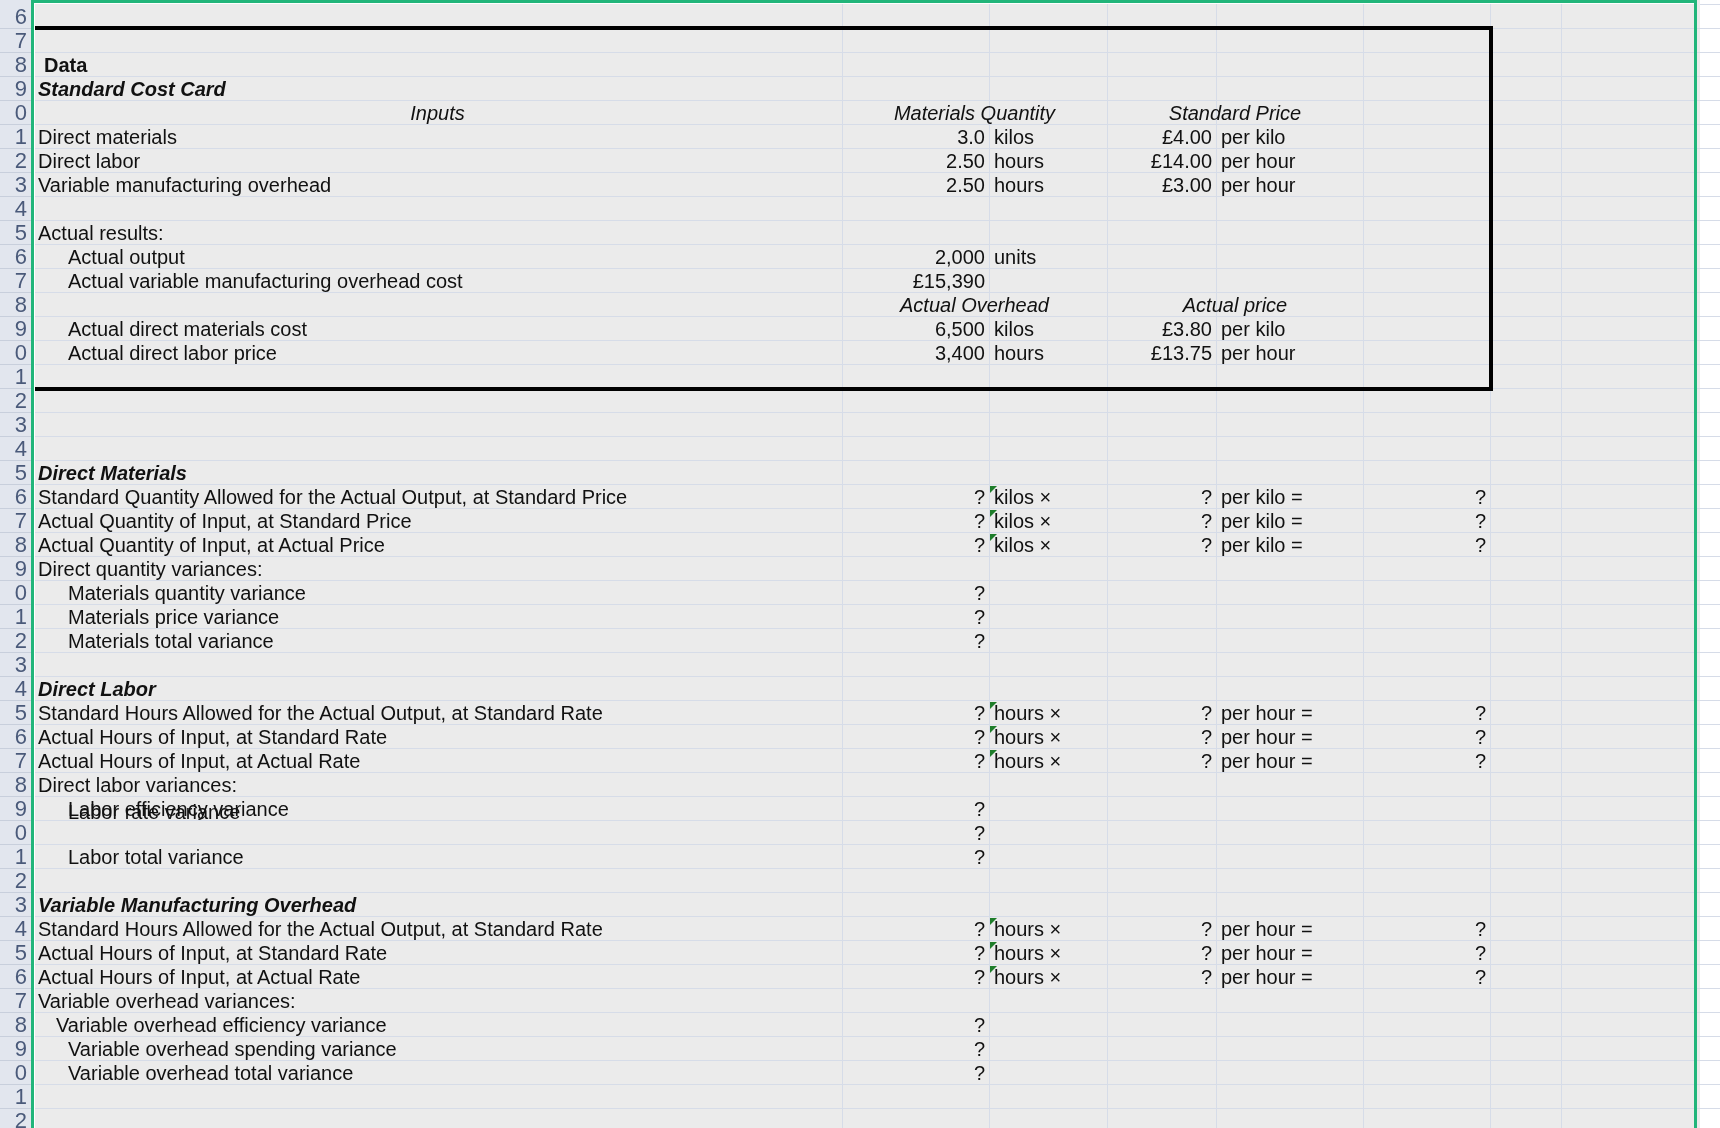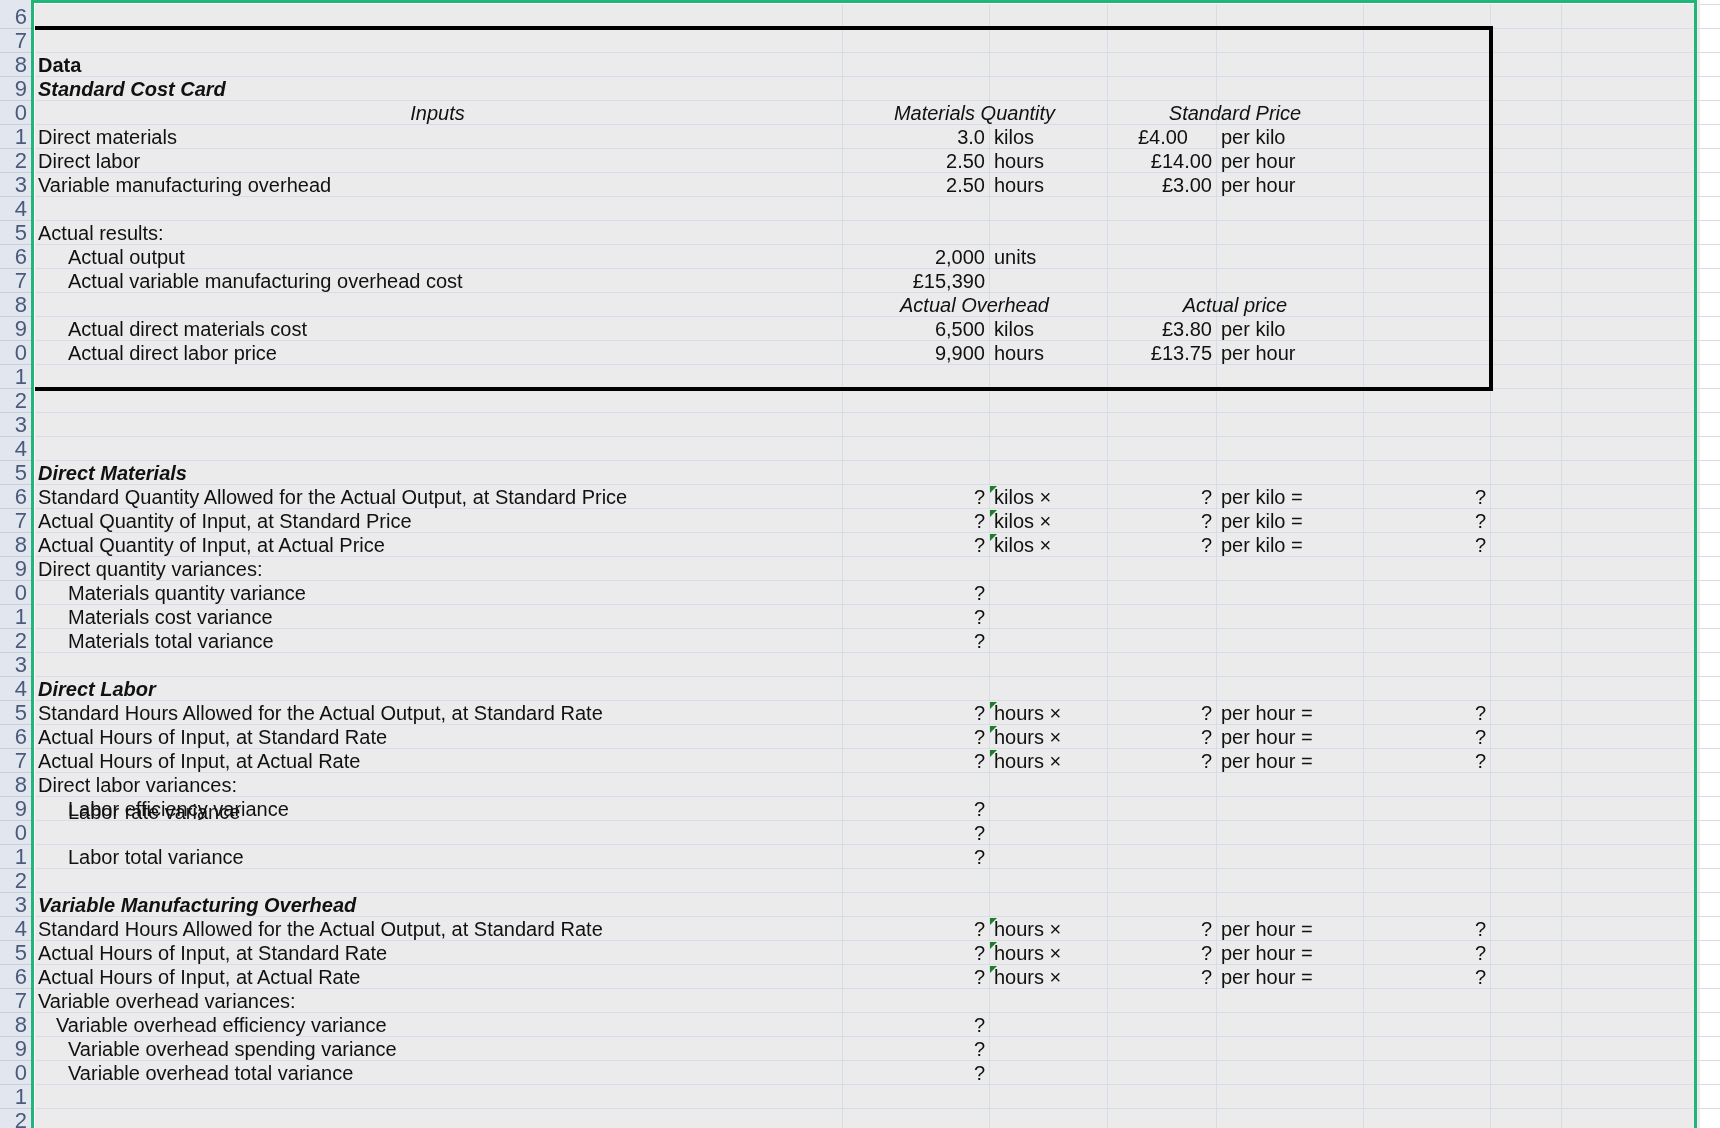--- a/index.html
+++ b/index.html
@@ -215,30 +215,30 @@
     <div class="row-head-line" style="top: 1084px;"></div>
     <div class="row-head" style="top: 1085px;">1</div>
     <div class="row-head-line" style="top: 1108px;"></div>
     <div class="row-head" style="top: 1109px;">2</div>
   </div>
 
 <div id="data-box"></div>
 <div id="selection-inner"></div>
 <div id="selection-border"></div>
 
-<div class="cell b" style="left:38px;top:53px">Data</div>
+<div class="cell b" style="left:44px;top:53px">Data</div>
 <div class="cell bi" style="left:38px;top:77px">Standard Cost Card</div>
 <div class="cell c i" style="left:33px;top:101px;width:809px">Inputs</div>
 <div class="cell c i" style="left:842px;top:101px;width:265px">Materials Quantity</div>
 <div class="cell c i" style="left:1107px;top:101px;width:256px">Standard Price</div>
 
 <div class="cell" style="left:38px;top:125px">Direct materials</div>
 <div class="cell r" style="left:842px;top:125px;width:143px">3.0</div>
 <div class="cell" style="left:994px;top:125px">kilos</div>
-<div class="cell r" style="left:1083px;top:125px;width:105px">£4.00</div>
+<div class="cell r" style="left:1107px;top:125px;width:105px">£4.00</div>
 <div class="cell" style="left:1221px;top:125px">per kilo</div>
 
 <div class="cell" style="left:38px;top:149px">Direct labor</div>
 <div class="cell r" style="left:842px;top:149px;width:143px">2.50</div>
 <div class="cell" style="left:994px;top:149px">hours</div>
 <div class="cell r" style="left:1107px;top:149px;width:105px">£14.00</div>
 <div class="cell" style="left:1221px;top:149px">per hour</div>
 
 <div class="cell" style="left:38px;top:173px">Variable manufacturing overhead</div>
 <div class="cell r" style="left:842px;top:173px;width:143px">2.50</div>
@@ -255,21 +255,21 @@
 <div class="cell c i" style="left:842px;top:293px;width:265px">Actual Overhead</div>
 <div class="cell c i" style="left:1107px;top:293px;width:256px">Actual price</div>
 
 <div class="cell" style="left:68px;top:317px">Actual direct materials cost</div>
 <div class="cell r" style="left:842px;top:317px;width:143px">6,500</div>
 <div class="cell" style="left:994px;top:317px">kilos</div>
 <div class="cell r" style="left:1107px;top:317px;width:105px">£3.80</div>
 <div class="cell" style="left:1221px;top:317px">per kilo</div>
 
 <div class="cell" style="left:68px;top:341px">Actual direct labor price</div>
-<div class="cell r" style="left:842px;top:341px;width:143px">9,900</div>
+<div class="cell r" style="left:842px;top:341px;width:143px">3,400</div>
 <div class="cell" style="left:994px;top:341px">hours</div>
 <div class="cell r" style="left:1107px;top:341px;width:105px">£13.75</div>
 <div class="cell" style="left:1221px;top:341px">per hour</div>
 
 <div class="cell bi" style="left:38px;top:461px">Direct Materials</div>
 
 <div class="cell" style="left:38px;top:485px">Standard Quantity Allowed for the Actual Output, at Standard Price</div>
 <div class="cell r" style="left:842px;top:485px;width:143px">?</div>
 <div class="tri" style="left:990px;top:486px"></div>
 <div class="cell" style="left:994px;top:485px">kilos ×</div>
@@ -289,21 +289,21 @@
 <div class="cell r" style="left:842px;top:533px;width:143px">?</div>
 <div class="tri" style="left:990px;top:534px"></div>
 <div class="cell" style="left:994px;top:533px">kilos ×</div>
 <div class="cell r" style="left:1107px;top:533px;width:105px">?</div>
 <div class="cell" style="left:1221px;top:533px">per kilo =</div>
 <div class="cell r" style="left:1363px;top:533px;width:123px">?</div>
 
 <div class="cell" style="left:38px;top:557px">Direct quantity variances:</div>
 <div class="cell" style="left:68px;top:581px">Materials quantity variance</div>
 <div class="cell r" style="left:842px;top:581px;width:143px">?</div>
-<div class="cell" style="left:68px;top:605px">Materials cost variance</div>
+<div class="cell" style="left:68px;top:605px">Materials price variance</div>
 <div class="cell r" style="left:842px;top:605px;width:143px">?</div>
 <div class="cell" style="left:68px;top:629px">Materials total variance</div>
 <div class="cell r" style="left:842px;top:629px;width:143px">?</div>
 
 <div class="cell bi" style="left:38px;top:677px">Direct Labor</div>
 
 <div class="cell" style="left:38px;top:701px">Standard Hours Allowed for the Actual Output, at Standard Rate</div>
 <div class="cell r" style="left:842px;top:701px;width:143px">?</div>
 <div class="tri" style="left:990px;top:702px"></div>
 <div class="cell" style="left:994px;top:701px">hours ×</div>

